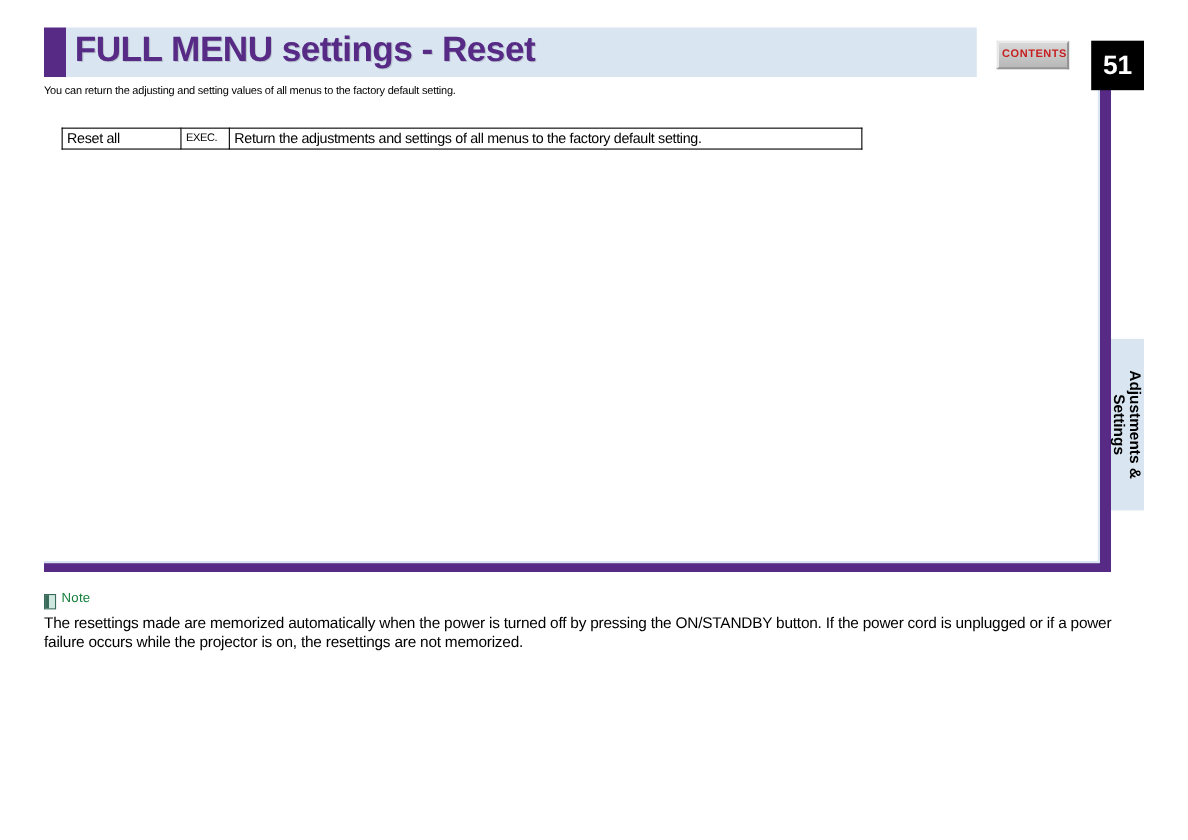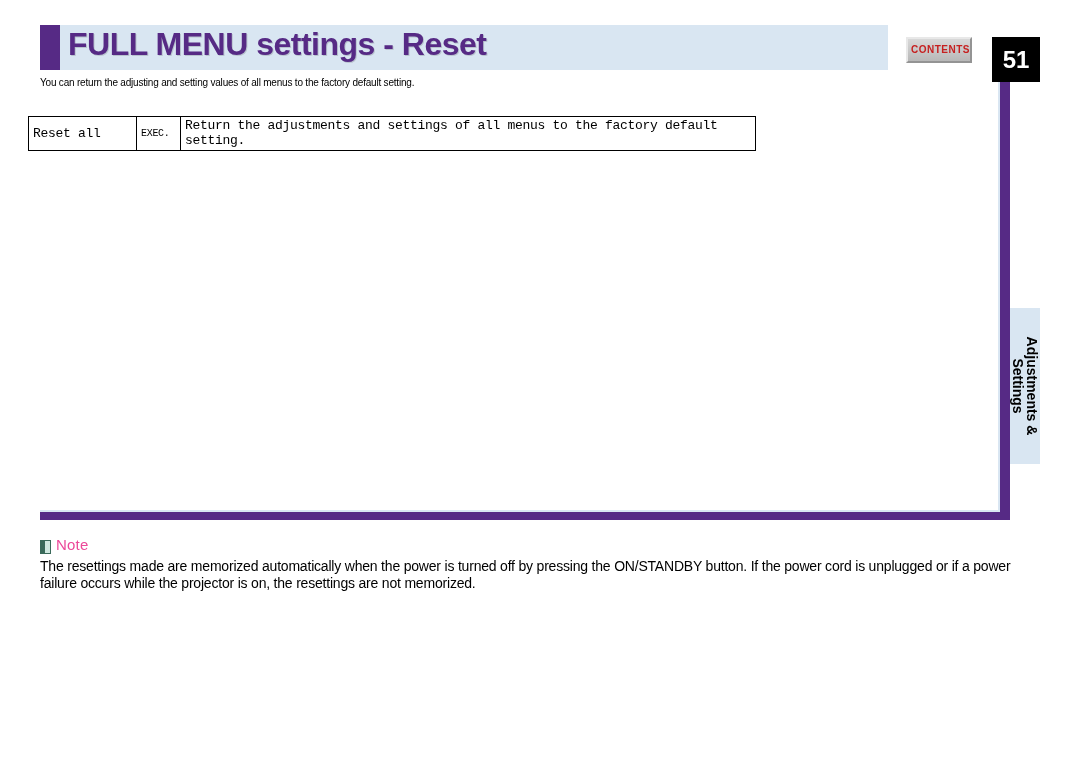--- a/index.html
+++ b/index.html
@@ -91,25 +91,24 @@
     position: absolute;
     left: 40px;
     top: 77px;
     font-size: 10px;
     letter-spacing: -0.2px;
   }
 
   
   .opt-table {
     position: absolute;
-    left: 28px;
+    left: 56px;
     top: 116px;
     border-collapse: collapse;
     font-size: 13px;
-    font-family: Liberation Mono, monospace;
   }
   .opt-table td {
     border: 1px solid #000;
     padding: 1px 5px 2px 4px;
     vertical-align: middle;
     letter-spacing: -0.3px;
   }
   .opt-table td.c1 { width: 98px; }
   .opt-table td.c2 { width: 34px; font-size: 10px; }
   .opt-table td.c3 { width: 565px; }
@@ -177,22 +176,22 @@
     top: 540px;
     width: 9px;
     height: 12px;
     border: 1px solid #3a6a5a;
     background: linear-gradient(90deg, #3a6a5a 40%, #cfe8df 40%);
   }
   .note-label {
     position: absolute;
     left: 56px;
     top: 536px;
-    font-size: 15px;
-    color: #ec4899;
+    font-size: 12px;
+    color: #15803d;
     letter-spacing: 0.2px;
   }
   .note-body {
     position: absolute;
     left: 40px;
     top: 558px;
     width: 1000px;
     font-size: 14px;
     line-height: 17px;
     letter-spacing: -0.2px;

